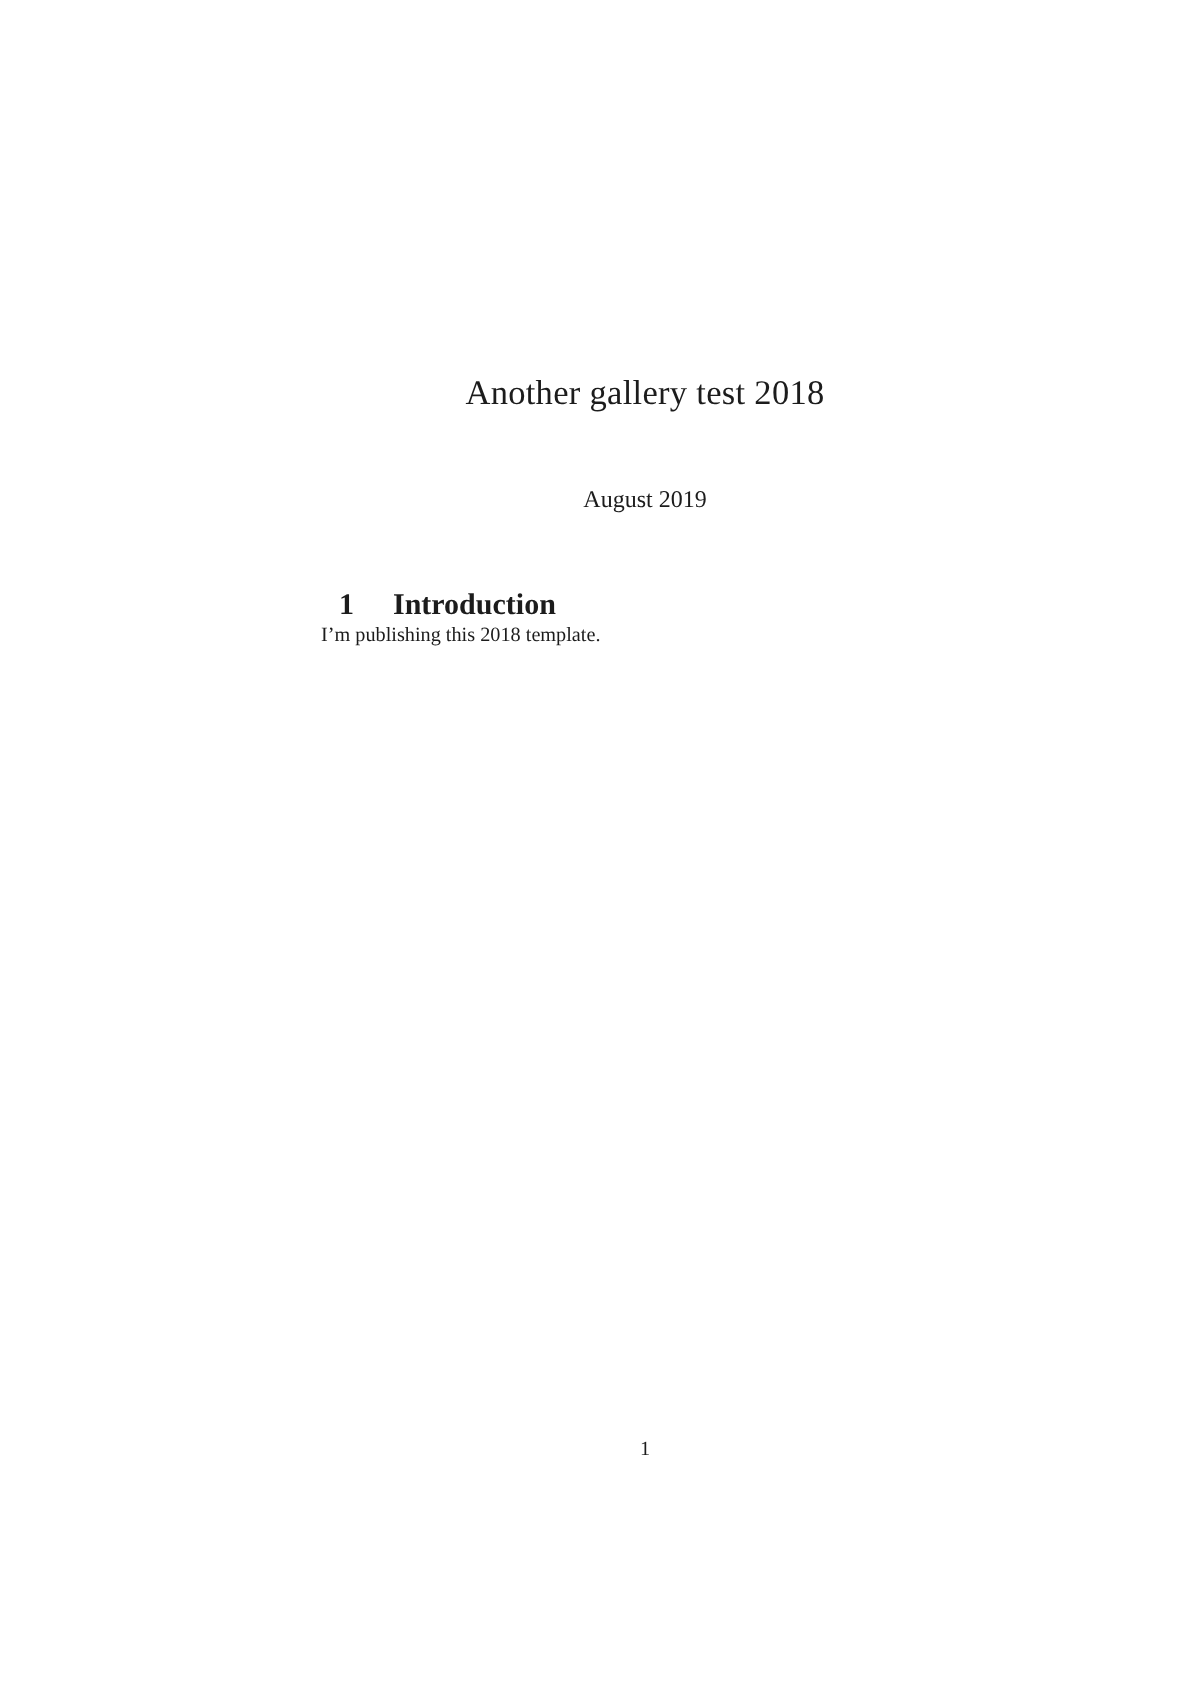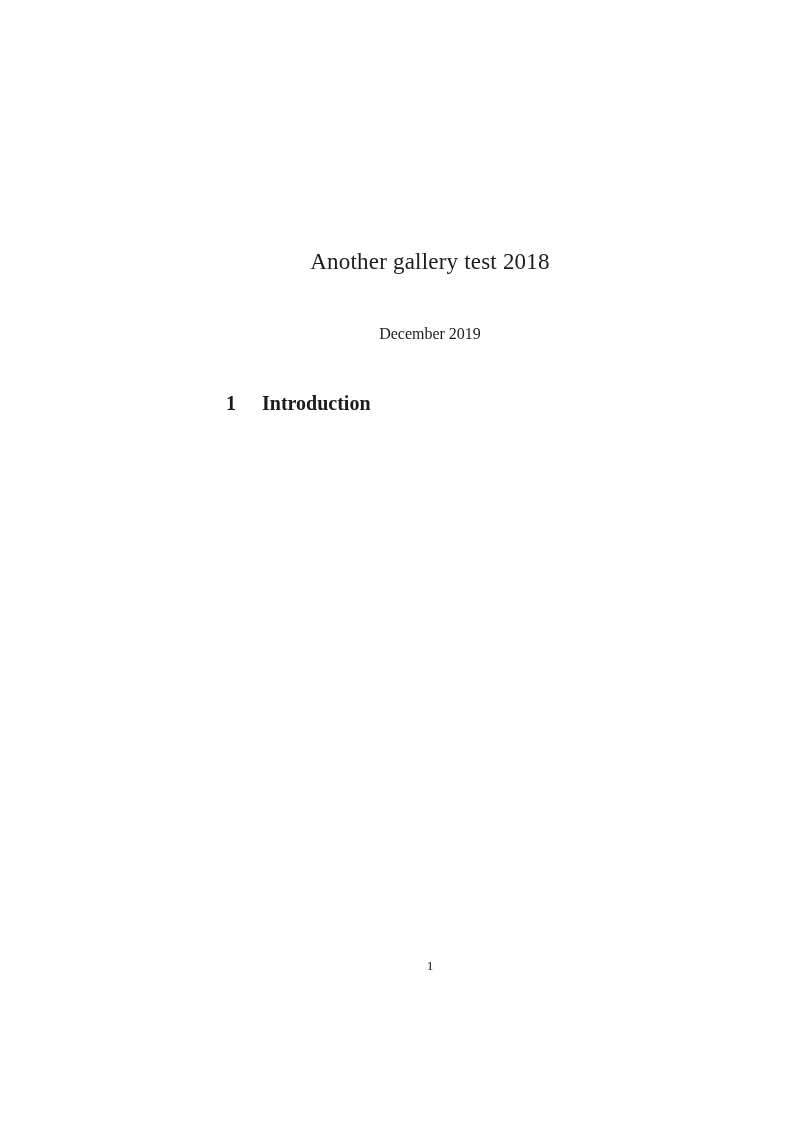--- a/index.html
+++ b/index.html
@@ -81,24 +81,25 @@
 </style>
 </head>
 <body>
 
 <div class="page">
   <div class="text-block">
 
     <h1 class="doc-title">Another gallery test 2018</h1>
 
 
-    <div class="doc-date">December 2019</div>
+    <div class="doc-date">August 2019</div>
 
     <h2 class="section-heading">
       <span class="section-number">1</span>
       <span class="section-title">Introduction</span>
     </h2>
 
+    <p class="section-body">I’m publishing this 2018 template.</p>
 
     <div class="page-number">1</div>
 
   </div>
 </div>
 
 </body></html>

